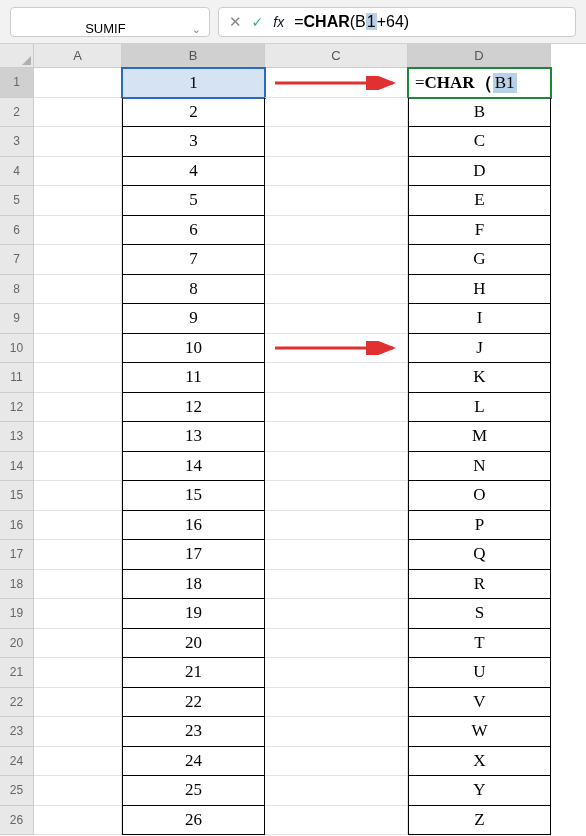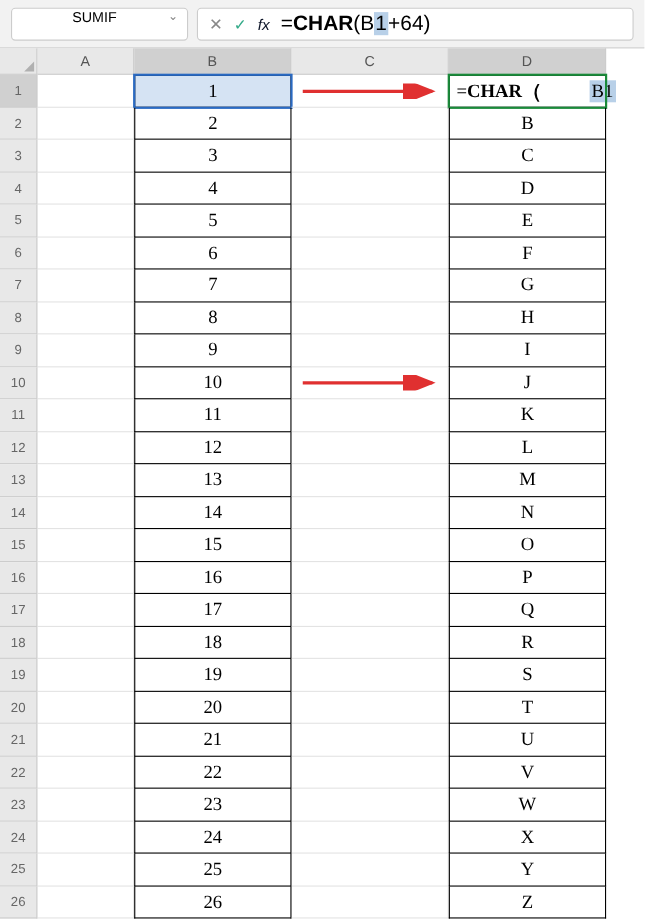--- a/index.html
+++ b/index.html
@@ -1,28 +1,28 @@
 <!DOCTYPE html>
 <html><head>
 <meta charset="utf-8">
 <style>
   * { box-sizing: border-box; margin: 0; padding: 0; }
   body { font-family: Arial, sans-serif; font-size: 13px; background: #fff; width: 586px; height: 836px; overflow: hidden; }
   
   .top-bar { display: flex; align-items: center; height: 44px; background: #f2f2f2; border-bottom: 1px solid #d0d0d0; padding: 6px 10px; gap: 8px; }
   
-  .name-box { background: #fff; border: 1px solid #ccc; border-radius: 4px; height: 30px; width: 161px; display: flex; align-items: flex-start; padding: 0 8px; position: relative; }
+  .name-box { background: #fff; border: 1px solid #ccc; border-radius: 4px; height: 30px; width: 200px; display: flex; align-items: flex-end; padding: 0 8px; position: relative; }
   .name-box-text { flex: 1; text-align: center; font-size: 13px; font-weight: normal; }
   .name-box-arrow { color: #888; font-size: 11px; }
   
   .formula-section { display: flex; align-items: center; gap: 10px; background: #fff; border: 1px solid #ccc; border-radius: 4px; height: 30px; padding: 0 10px; flex: 1; }
   .cancel-btn { color: #888; font-size: 15px; cursor: pointer; }
   .confirm-btn { color: #3a8; font-size: 14px; cursor: pointer; }
   .fx-label { font-style: italic; color: #0f172a; font-size: 14px; }
-  .formula-text { font-size: 19px; }
+  .formula-text { font-size: 16px; }
   .formula-bold { font-weight: bold; }
   .formula-highlight { background: #b8d0e8; padding: 0 1px; }
   
   .grid-wrap { position: relative; }
   
   .corner { position: absolute; top: 0; left: 0; width: 34px; height: 24px; background: #e8e8e8; border-right: 1px solid #ccc; border-bottom: 1px solid #ccc; display: flex; align-items: flex-end; justify-content: flex-end; }
   .corner::after { content: ''; border-style: solid; border-width: 0 0 9px 9px; border-color: transparent transparent #b0b0b0 transparent; margin: 0 2px 2px 0; }
   
   .col-headers { display: flex; margin-left: 34px; height: 24px; }
   .col-h { background: #e8e8e8; border-right: 1px solid #ccc; border-bottom: 1px solid #ccc; display: flex; align-items: center; justify-content: center; color: #555; font-size: 13px; }
@@ -43,21 +43,21 @@
   .cell.cd { width: 143px; border-right: 1px solid #000; border-bottom: 1px solid #000; border-left: 1px solid #000; }
   
   .row:first-of-type .cell.cb { border-top: 1px solid #000; }
   .row:first-of-type .cell.cd { border-top: 1px solid #000; }
   
   .cell.active-src { background: #d5e3f3; outline: 2px solid #2a6ac2; outline-offset: -1px; }
   .cell.active-dest { outline: 2px solid #1a8a3a; outline-offset: -1px; background: #fff; font-family: 'Times New Roman', serif; font-size: 17px; justify-content: flex-start; padding-left: 6px; }
   .cell.active-dest .eq { }
   .cell.active-dest .fn { font-weight: bold; }
   .cell.active-dest .paren { font-weight: bold; font-size: 18px; }
-  .cell.active-dest .ref { background: #b8d0e8; padding: 0 2px; margin-left: 43px; }
+  .cell.active-dest .ref { background: #b8d0e8; padding: 0 2px; }
   
   .arrow-svg { position: absolute; pointer-events: none; z-index: 5; }
   
   .rows-container { position: relative; }
 </style>
 </head>
 <body>
 
 <div class="top-bar">
   <div class="name-box">

